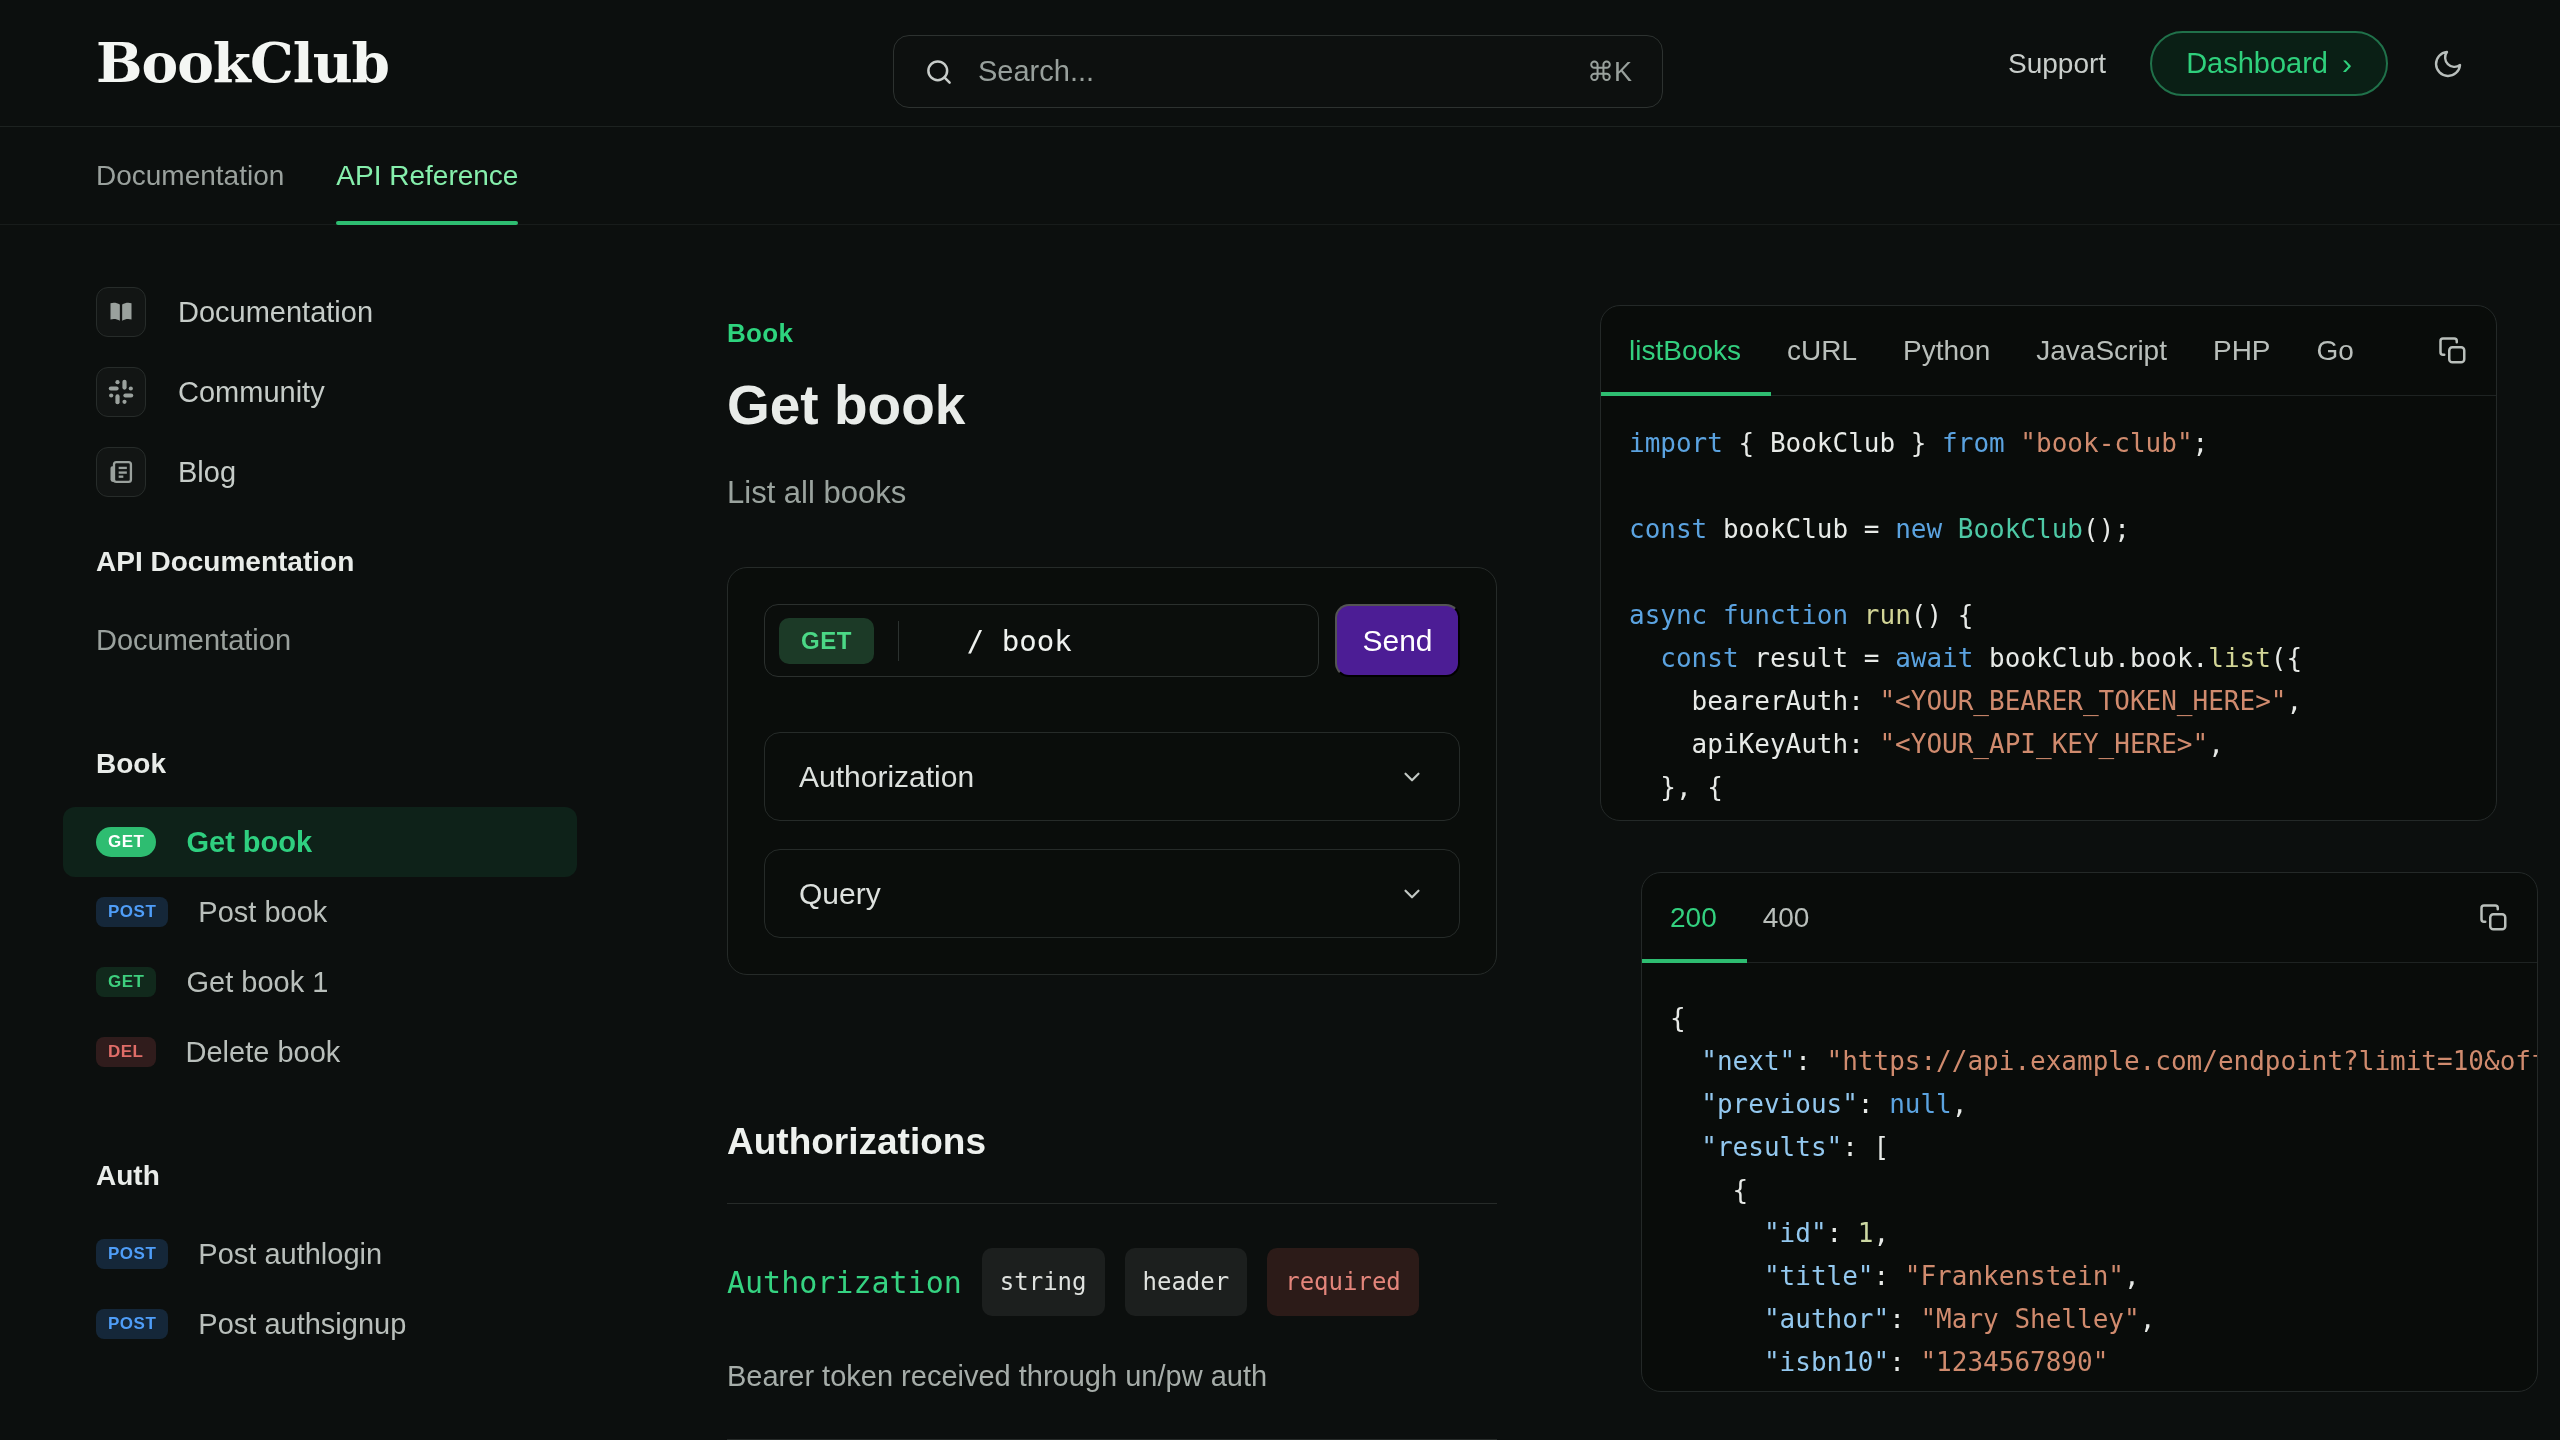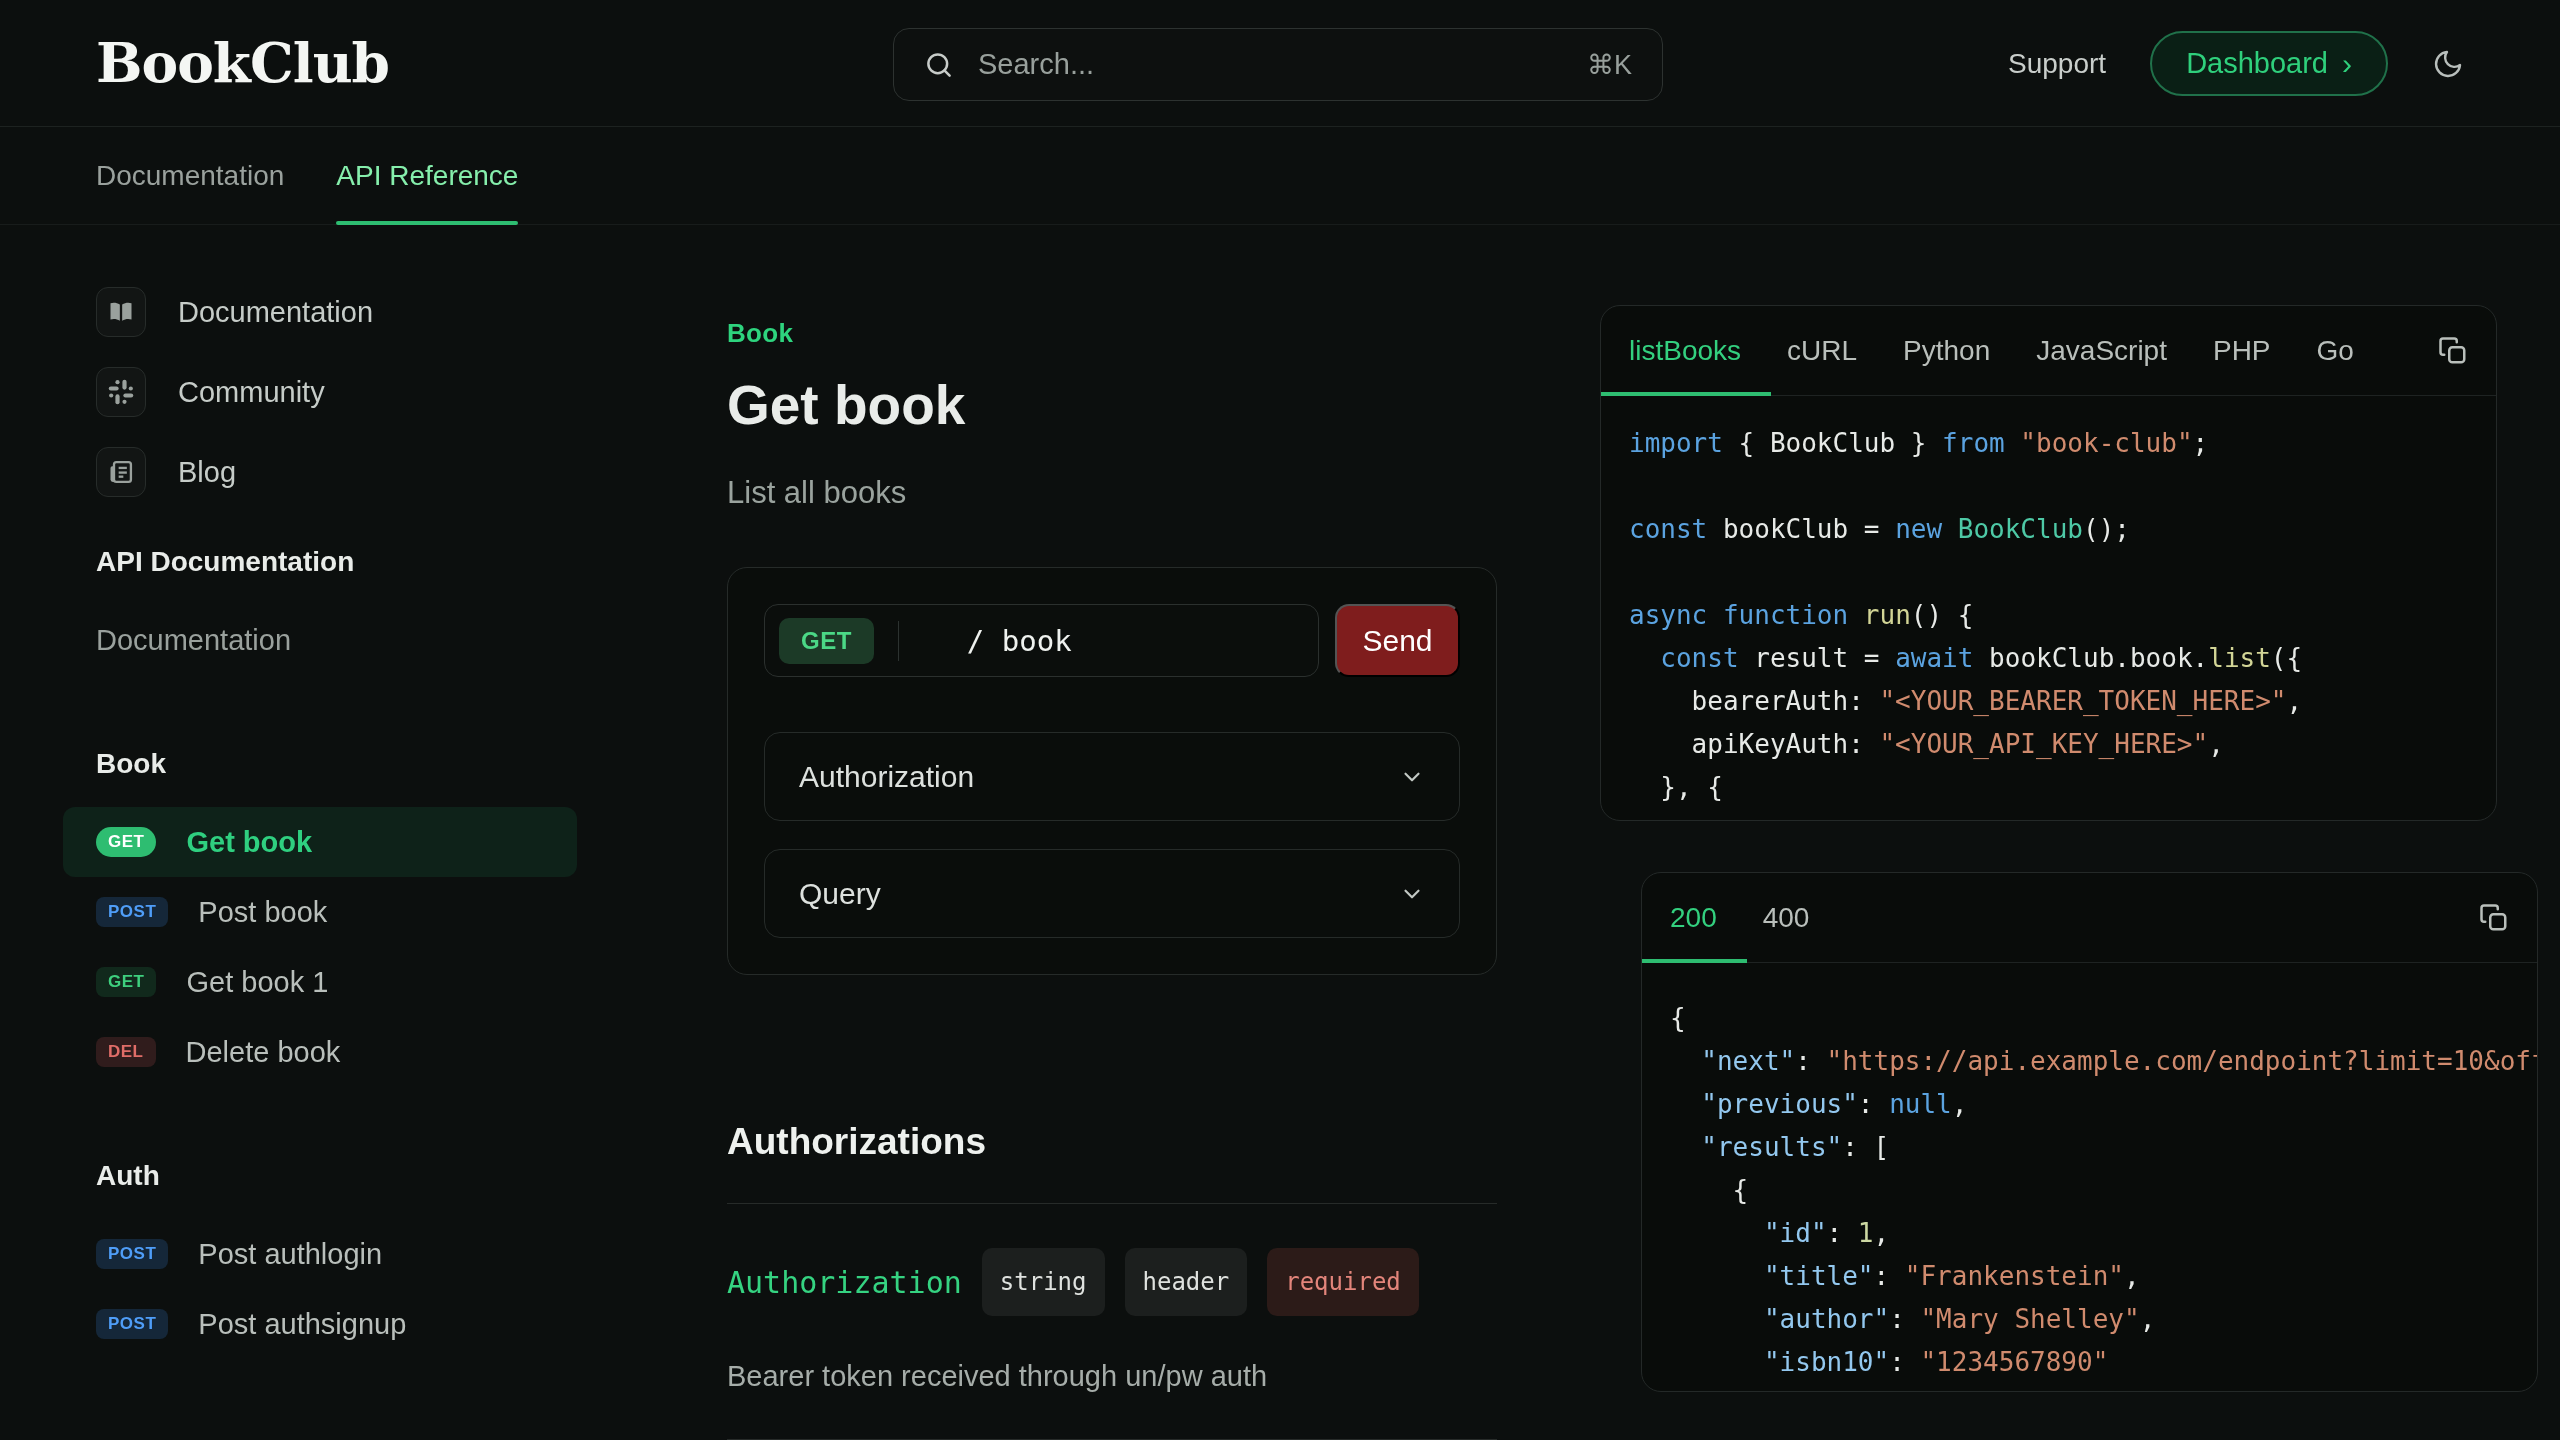--- a/index.html
+++ b/index.html
@@ -3,21 +3,21 @@
 <meta charset="utf-8">
 <style>
   * { margin:0; padding:0; box-sizing:border-box; }
   html,body { width:2560px; height:1440px; overflow:hidden; }
   body { background:#0c0f0e; font-family:"Liberation Sans", sans-serif; color:#e9ece9; position:relative; }
   svg { display:block; }
 
   
   .topbar { position:absolute; top:0; left:0; width:2560px; height:127px; border-bottom:1px solid #1d2220; }
   .logo { position:absolute; left:96px; top:30px; font-family:"DejaVu Serif", serif; font-weight:700; font-size:55px; color:#f4f6f3; letter-spacing:-1px; }
-  .search { position:absolute; left:893px; top:28px; width:770px; height:73px; border:1px solid #2d3230; border-radius:16px; background:#0d100f; display:flex; align-items:center; padding:0 30px; gap:24px; cursor:text; }
+  .search { position:absolute; left:893px; top:35px; width:770px; height:73px; border:1px solid #2d3230; border-radius:16px; background:#0d100f; display:flex; align-items:center; padding:0 30px; gap:24px; cursor:text; }
   .search .ph { font-size:29px; color:#98a09c; }
   .search .kbd { margin-left:auto; font-size:27px; color:#98a09c; }
   .top-right { position:absolute; right:96px; top:0; height:127px; display:flex; align-items:center; gap:44px; }
   .support { font-size:28px; color:#c9cecb; cursor:pointer; }
   .dash-btn { display:flex; align-items:center; height:65px; padding:0 34px; border-radius:33px; border:2px solid #20714a; background:#0a1f15; color:#2fd07c; font-size:29px; font-weight:500; cursor:pointer; gap:14px; }
   .dash-btn .chev { font-size:30px; line-height:1; }
   .moon { cursor:pointer; }
 
   
   .tabstrip { position:absolute; top:127px; left:0; width:2560px; height:98px; border-bottom:1px solid #181c1b; display:flex; gap:52px; padding-left:96px; }
@@ -48,21 +48,21 @@
   .main { position:absolute; left:727px; top:318px; width:770px; }
   .category { font-size:26px; font-weight:700; color:#2ed47e; letter-spacing:.3px; }
   .page-title { margin-top:24px; font-size:55px; font-weight:700; color:#e9ece9; }
   .subtitle { margin-top:38px; font-size:31px; color:#9aa39e; }
   .tester { margin-top:56px; border:1px solid #262b29; border-radius:20px; background:#0a0d0b; padding:36px; }
   .req-row { display:flex; }
   .req-input { flex:1; height:73px; border:1px solid #2b302e; border-radius:14px; background:#0b0e0c; display:flex; align-items:center; padding-left:14px; cursor:text; }
   .get-chip { height:46px; display:flex; align-items:center; padding:0 22px; border-radius:10px; background:#1c3a27; color:#4bd886; font-size:24px; font-weight:700; letter-spacing:.5px; }
   .vdiv { width:1px; height:40px; background:#2c3230; margin:0 24px; }
   .path { font-family:"DejaVu Sans Mono", monospace; font-size:29px; color:#eff2ef;margin-left:44px; }
-  .send-btn { width:125px; height:73px; margin-left:16px; border-radius:14px; background:#7f1d1d; color:#fff; font-size:30px; font-weight:500; display:flex; align-items:center; justify-content:center; cursor:pointer; }
+  .send-btn { width:125px; height:73px; margin-left:16px; border-radius:14px; background:#4c1d95; color:#fff; font-size:30px; font-weight:500; display:flex; align-items:center; justify-content:center; cursor:pointer; }
   .dropdown { height:89px; border:1px solid #262b29; border-radius:16px; background:#0a0d0b; display:flex; align-items:center; justify-content:space-between; padding:0 34px; font-size:30px; color:#dde1de; cursor:pointer; }
   .dropdown.dd1 { margin-top:55px; }
   .dropdown.dd2 { margin-top:28px; }
   .auth-heading { margin-top:146px; font-size:37px; font-weight:700; color:#eef1ee; }
   .hdiv { margin-top:40px; height:1px; background:#272b29; }
   .param-row { margin-top:44px; display:flex; align-items:center; gap:20px; }
   .param-name { font-family:"DejaVu Sans Mono", monospace; font-size:30px; color:#35d381; font-weight:500; }
   .pbadge { font-family:"DejaVu Sans Mono", monospace; font-size:24px; padding:20px 18px; border-radius:10px; background:#1c1f1e; color:#dfe2df; }
   .pbadge.req { background:#2c1b18; color:#e3857b; }
   .param-desc { margin-top:44px; font-size:29px; color:#a6ada9; }

